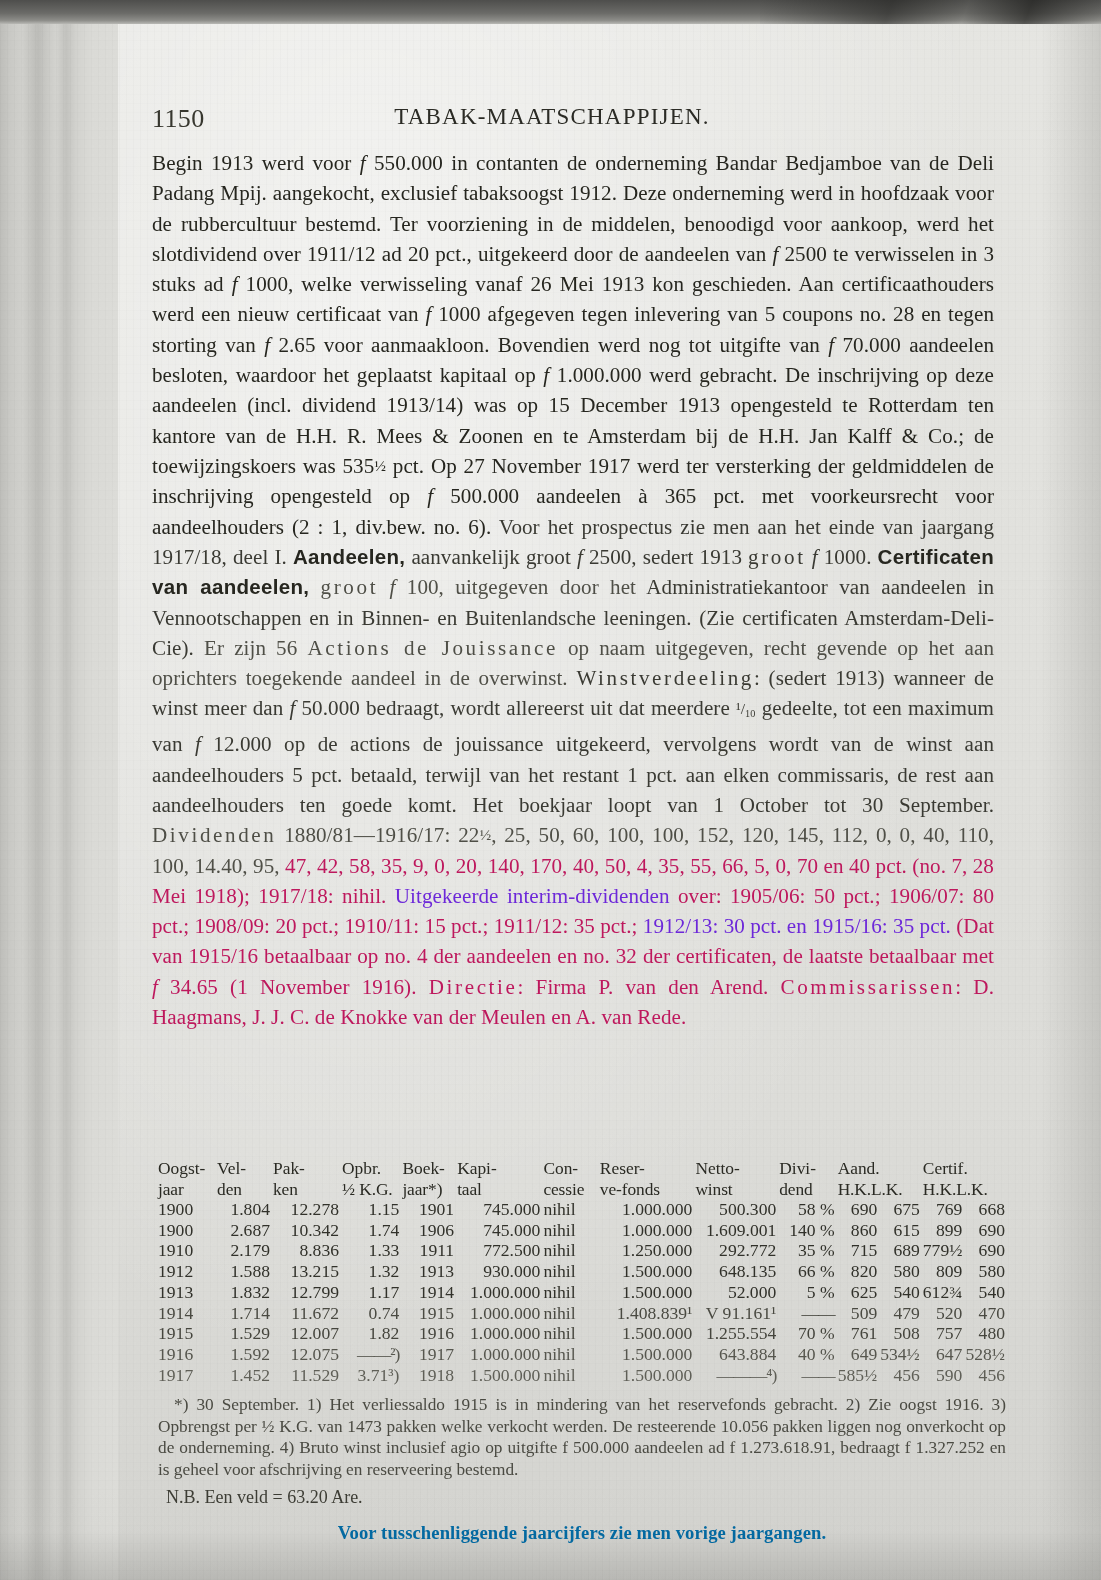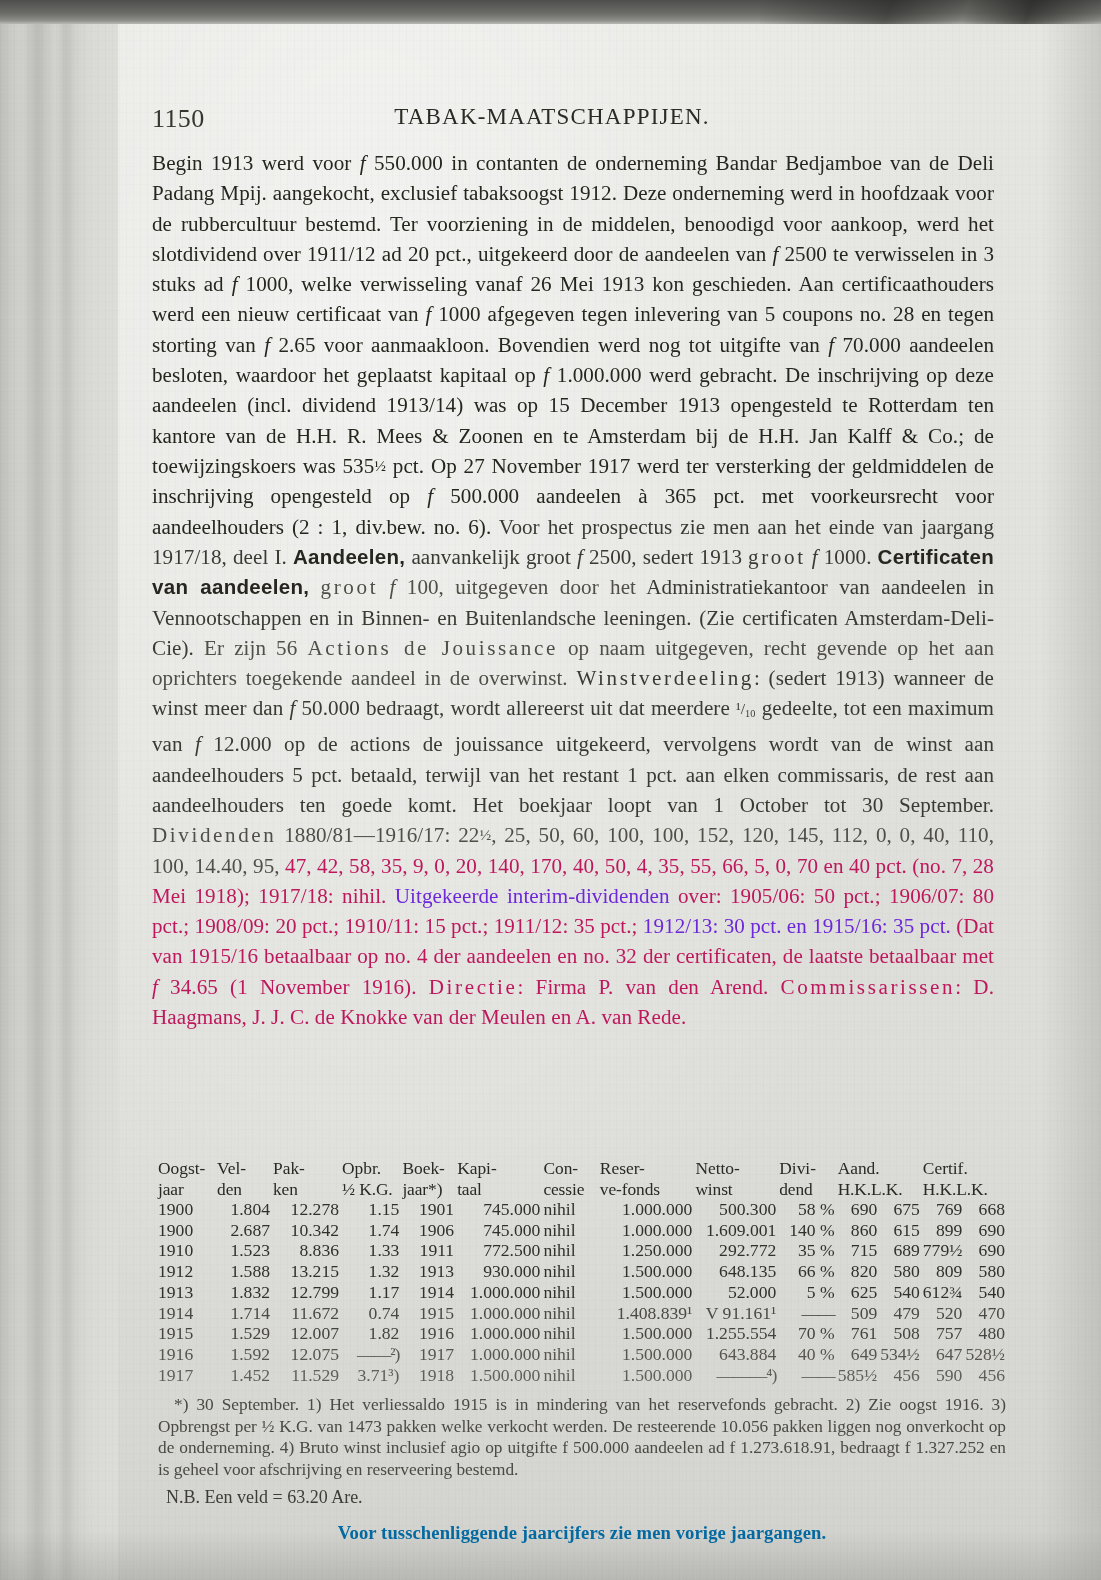--- a/index.html
+++ b/index.html
@@ -277,21 +277,21 @@
             <td class="num">1.000.000</td>
             <td class="num">1.609.001</td>
             <td class="num">140 %</td>
             <td class="num">860</td>
             <td class="num">615</td>
             <td class="num">899</td>
             <td class="num">690</td>
           </tr>
           <tr class="r2">
             <td class="lft">1910</td>
-            <td class="num">1.523</td>
+            <td class="num">2.179</td>
             <td class="num">8.836</td>
             <td class="num">1.33</td>
             <td class="num">1911</td>
             <td class="num">772.500</td>
             <td class="lft">nihil</td>
             <td class="num">1.250.000</td>
             <td class="num">292.772</td>
             <td class="num">35 %</td>
             <td class="num">715</td>
             <td class="num">689</td>

